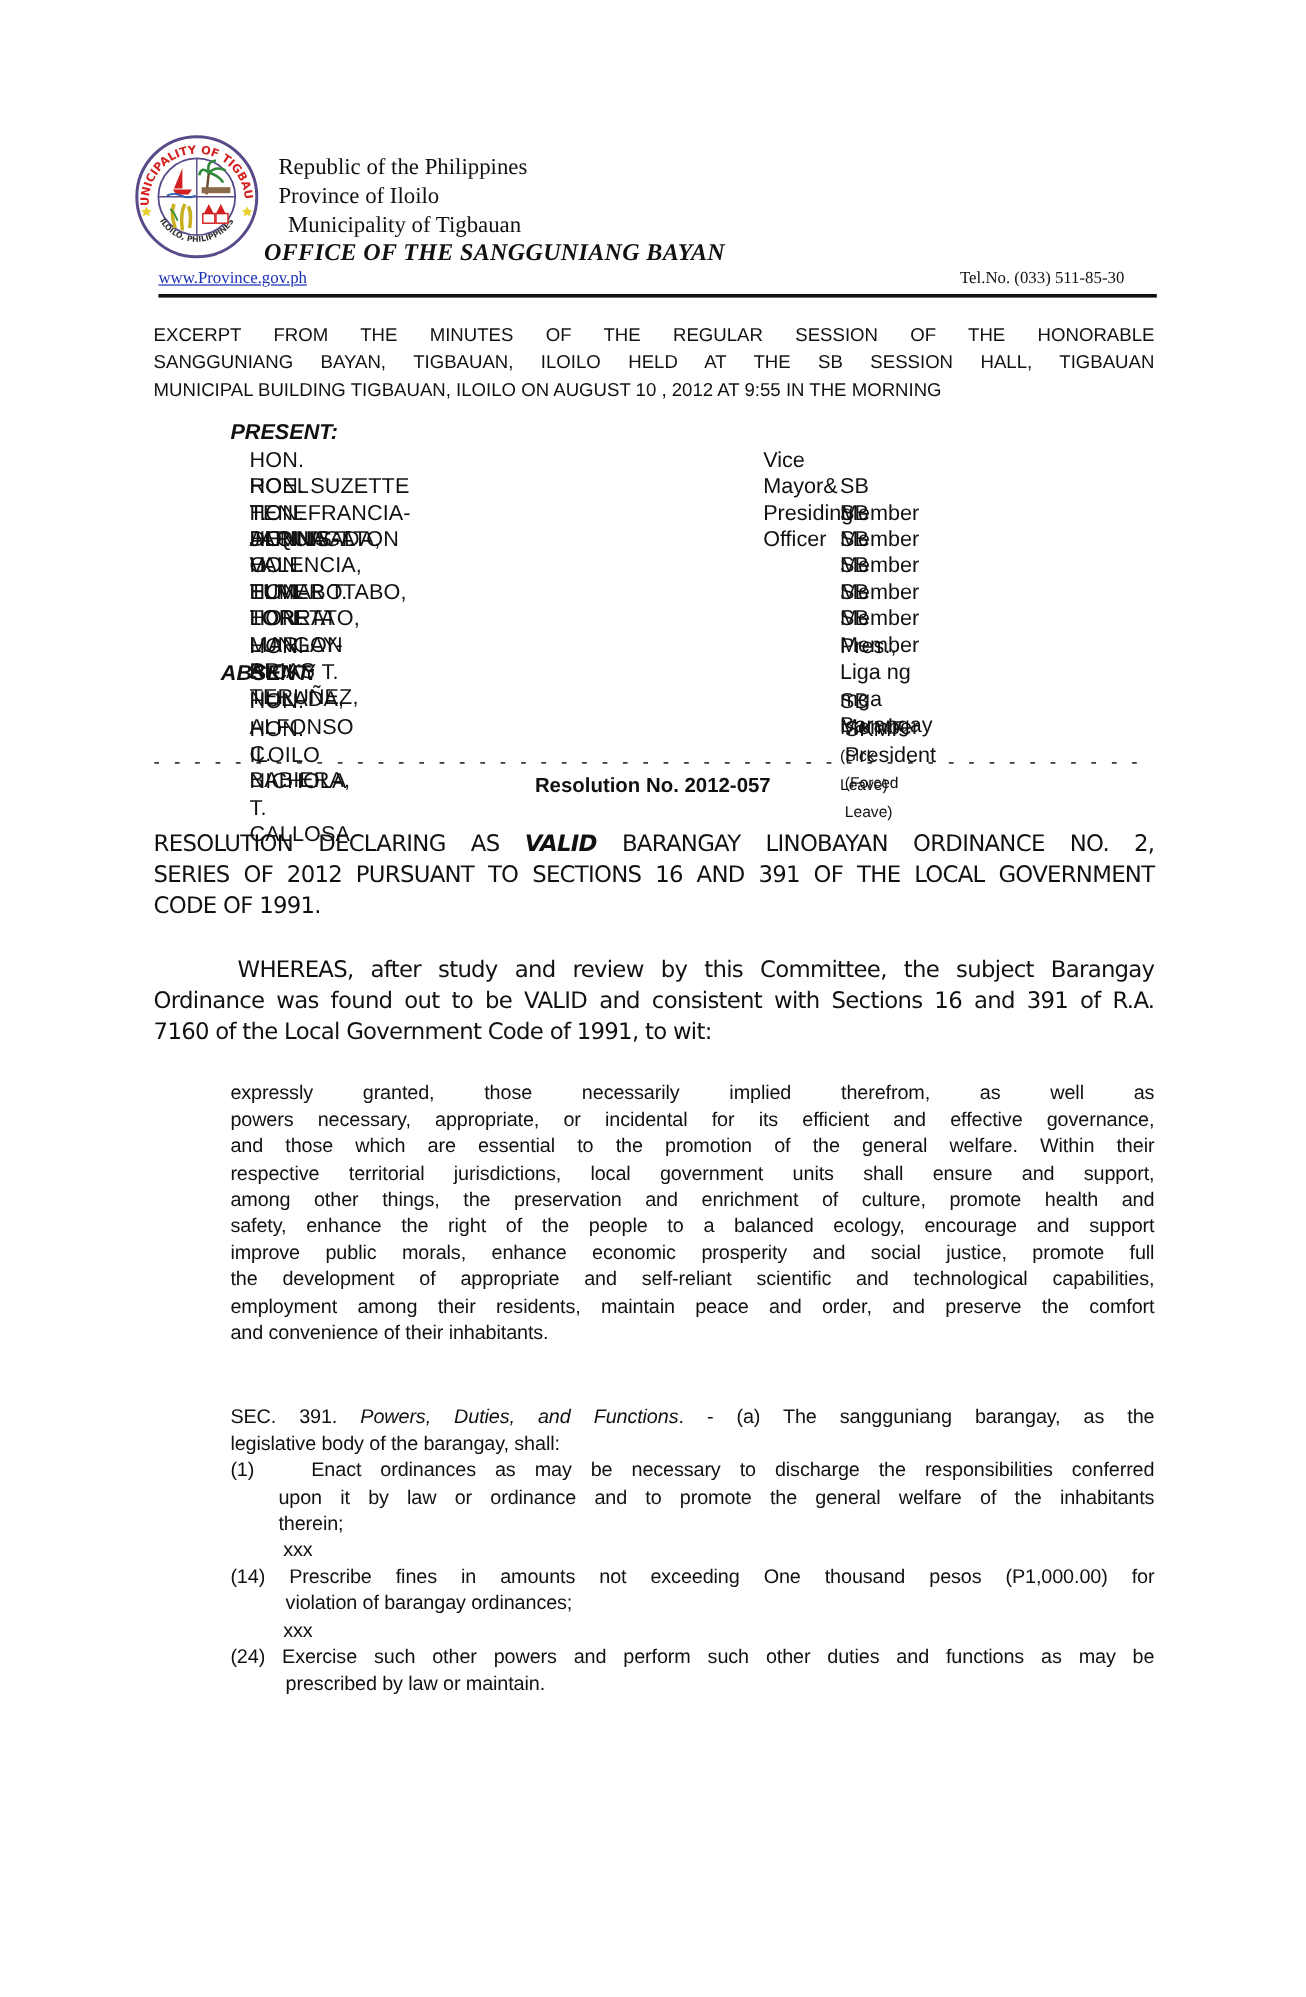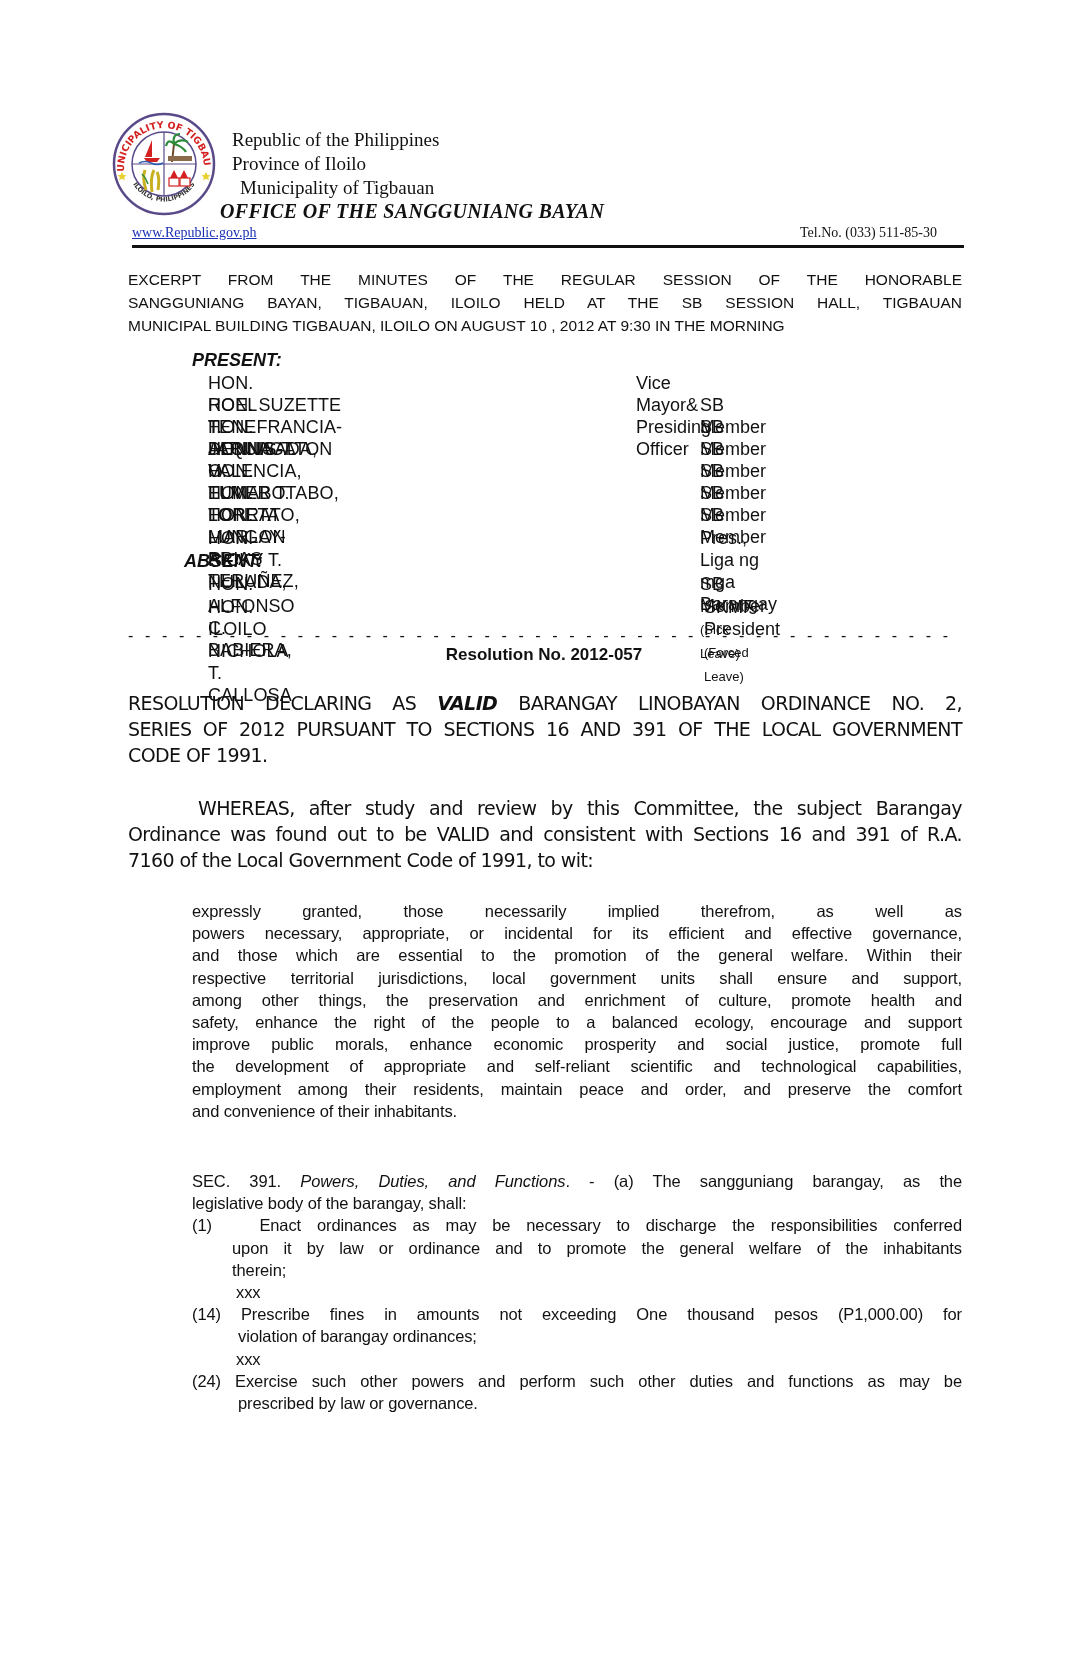--- a/index.html
+++ b/index.html
@@ -88,28 +88,28 @@
     <rect x="68" y="66" width="10" height="8" fill="#fff" stroke="#d42020" stroke-width="1.2"></rect>
 
     <path d="M10 60 l1.5 3 3 .3 -2.3 2 .7 3 -2.9-1.6 -2.9 1.6 .7-3 -2.3-2 3-.3z" fill="#e8d030"></path>
     <path d="M94 60 l1.5 3 3 .3 -2.3 2 .7 3 -2.9-1.6 -2.9 1.6 .7-3 -2.3-2 3-.3z" fill="#e8d030"></path>
   </svg>
 
   <div class="lh lh-line lh-1">Republic of the Philippines</div>
   <div class="lh lh-line lh-2">Province of Iloilo</div>
   <div class="lh lh-line lh-3">Municipality of Tigbauan</div>
   <div class="lh lh-4">OFFICE OF THE SANGGUNIANG BAYAN</div>
-  <a class="lh lh-web">www.Republic.gov.ph</a>
+  <a class="lh lh-web">www.Province.gov.ph</a>
   <div class="lh lh-tel">Tel.No. (033) 511-85-30</div>
   <div class="rule"></div>
 
   <div class="excerpt sans">
     <span>EXCERPT FROM THE MINUTES OF THE REGULAR SESSION OF THE HONORABLE</span>
     <span>SANGGUNIANG BAYAN, TIGBAUAN, ILOILO HELD AT THE SB SESSION HALL, TIGBAUAN</span>
-    <span class="last">MUNICIPAL BUILDING TIGBAUAN, ILOILO ON AUGUST 10 , 2012 AT 9:30 IN THE MORNING</span>
+    <span class="last">MUNICIPAL BUILDING TIGBAUAN, ILOILO ON AUGUST 10 , 2012 AT 9:55 IN THE MORNING</span>
   </div>
 
   <div class="roster sans">
     <div class="r-head" style="left:192px; top:350px;text-align:center;">PRESENT:</div>
 
     <div class="r-name" style="top:372px;">HON. ROEL T. JARINA</div>
     <div class="r-role" style="left:636px; top:372px;">Vice Mayor&amp; Presiding Officer</div>
 
     <div class="r-name" style="top:394px;">HON. SUZETTE TENEFRANCIA-ALQUISADA,</div>
     <div class="r-role" style="left:700px; top:394px;">SB Member</div>
@@ -182,16 +182,16 @@
     <span class="l"><span>(1)</span>&nbsp;&nbsp; <span>Enact ordinances as may be necessary to discharge the responsibilities conferred</span></span>
     <span class="l cont">upon it by law or ordinance and to promote the general welfare of the inhabitants</span>
     <span class="l last cont">therein;</span>
     <span class="l last xxx">xxx</span>
 
     <span class="l"><span>(14)</span> <span>Prescribe fines in amounts not exceeding One thousand pesos (P1,000.00) for</span></span>
     <span class="l last cont14">violation of barangay ordinances;</span>
     <span class="l last xxx">xxx</span>
 
     <span class="l"><span>(24)</span> <span>Exercise such other powers and perform such other duties and functions as may be</span></span>
-    <span class="l last cont24">prescribed by law or governance.</span>
+    <span class="l last cont24">prescribed by law or maintain.</span>
   </div>
 
 </div>
 
 </body></html>

